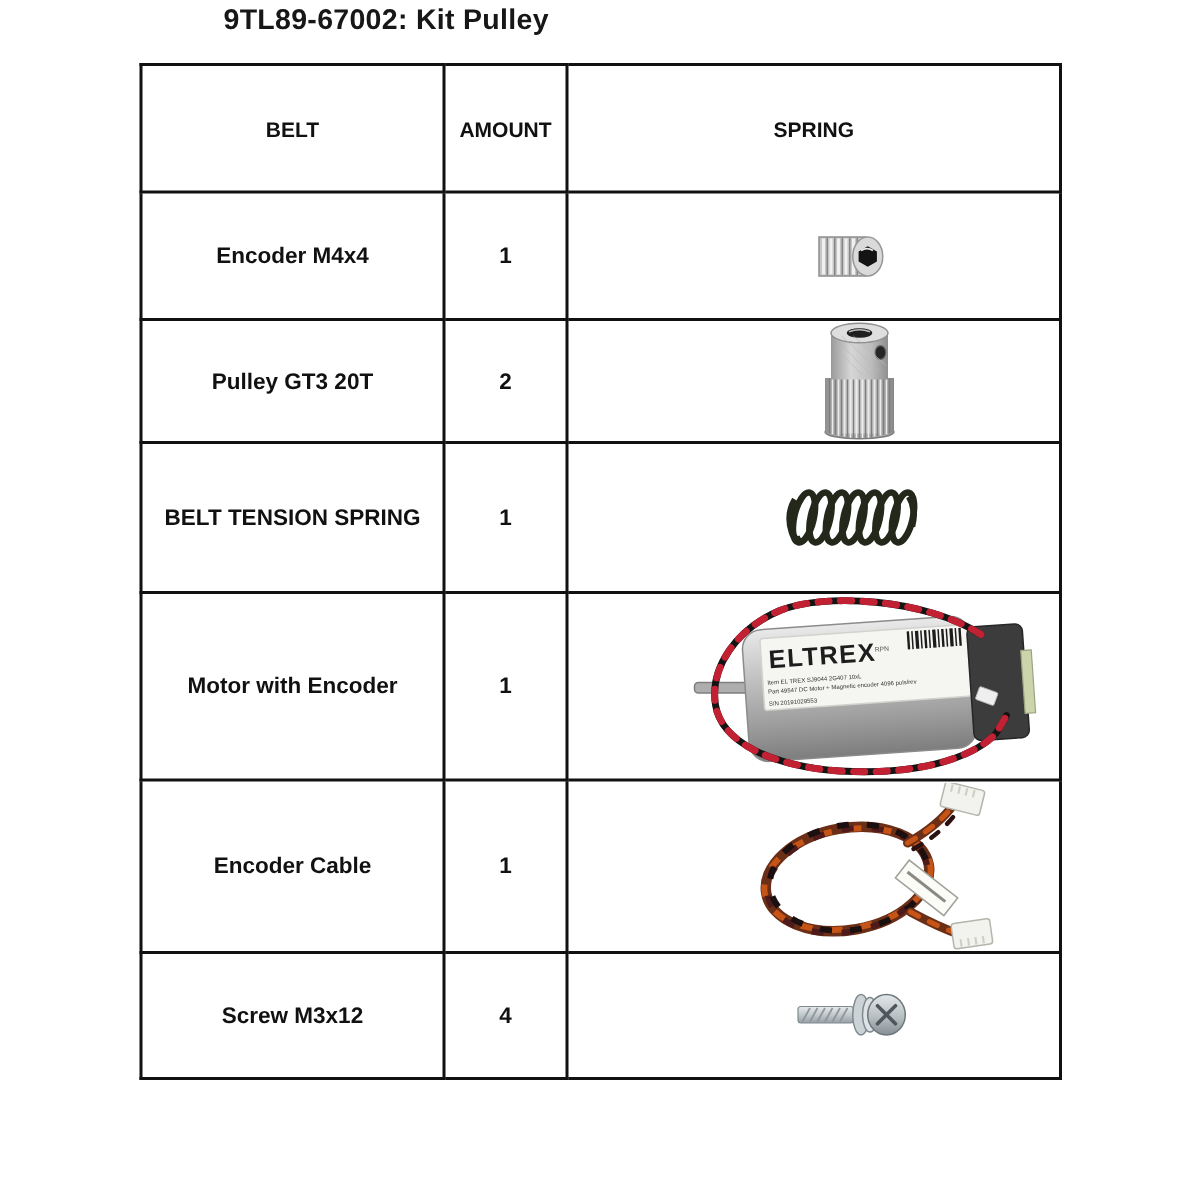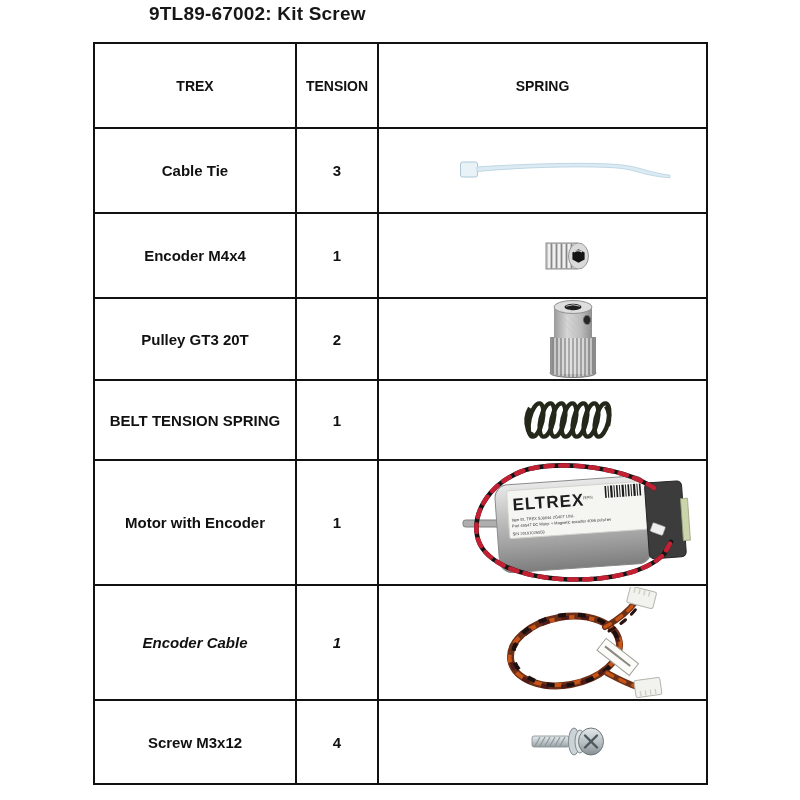--- a/index.html
+++ b/index.html
@@ -13,63 +13,51 @@
   }
   table.parts{
     position:absolute;left:93px;top:42px;width:613px;
     border-collapse:collapse;table-layout:fixed;
   }
   table.parts td, table.parts th{
     border:2px solid #111111;padding:0;vertical-align:middle;text-align:center;
     background:#ffffff;overflow:hidden;
   }
   col.c-part{width:202px;} col.c-amount{width:82px;} col.c-pic{width:329px;}
-  tr.h85{height:85px;} tr.h87{height:72px;padding-left:48px;} tr.h88{height:80px;}
-  tr.h125{height:125px;} tr.h115{height:115px;font-style:italic;} tr.h83{height:84px;}
+  tr.h85{height:85px;} tr.h87{height:72px;padding-left:48px;} tr.h88{height:100px;}
+  tr.h125{height:125px;} tr.h115{height:115px;} tr.h83{height:84px;}
   th{font-size:14px;font-weight:bold;color:#111;}
   td.part-cell{font-size:15px;font-weight:bold;color:#111;}
   td.amount-cell{font-size:15px;font-weight:bold;color:#111;}
   td.pic-cell{}
   .pic-wrap{display:flex;align-items:center;justify-content:center;width:100%;height:100%;}
   .off25{transform:translateX(25px);} .off30{transform:translateX(30px);}
   .off33{transform:translateX(33px);} .off44{transform:translateX(44px);}
   svg{display:block;}
   .bc{fill:#1c1c1c;}
 </style>
 </head>
 <body>
 
-<div class="page-title">9TL89-67002: Kit Screw</div>
+<div class="page-title">9TL89-67002: Kit Pulley</div>
 
 <table class="parts">
   <colgroup>
       <col class="c-part">
       <col class="c-amount">
       <col class="c-pic">
     </colgroup>
 
   <tbody>
       <tr class="h85">
-    <th>TREX</th>
-    <th>TENSION</th>
+    <th>BELT</th>
+    <th>AMOUNT</th>
     <th>SPRING</th>
   </tr>
 
-  <tr class="h85">
-    <td class="part-cell">Cable Tie</td>
-    <td class="amount-cell">3</td>
-    <td class="pic-cell">
-          <div class="pic-wrap off25">
-      <svg width="218" height="34" viewBox="0 0 218 34">
-        <rect x="1.5" y="8" width="17" height="15" rx="2" fill="#e9f2f7" stroke="#aac7d8" stroke-width="1"></rect>
-        <path d="M18 13 C 70 9.5, 122 8.5, 150 10 C 165 10.8, 172 12, 181 14.5 C 193 18, 203 20.3, 211 21.2 L 211 23.8 C 201 23.2, 188 20.8, 178 17.8 C 168 14.8, 160 13.9, 148 13.4 C 110 12, 62 13.5, 18 17.5 Z" fill="#dcebf3" stroke="#b4d1e0" stroke-width="0.8"></path>
-      </svg>
-    </div>
-        </td>
-  </tr>
 
   <tr class="h85">
     <td class="part-cell">Encoder M4x4</td>
     <td class="amount-cell">1</td>
     <td class="pic-cell">
           <div class="pic-wrap off25">
       <svg width="46" height="32" viewBox="0 0 46 32">
         <rect x="1" y="3" width="31" height="26" fill="#c6c6c6" stroke="#8d8d8d" stroke-width="1"></rect>
         <g stroke="#f0f0f0" stroke-width="2">
           <line x1="4" y1="4" x2="4" y2="28"></line>

